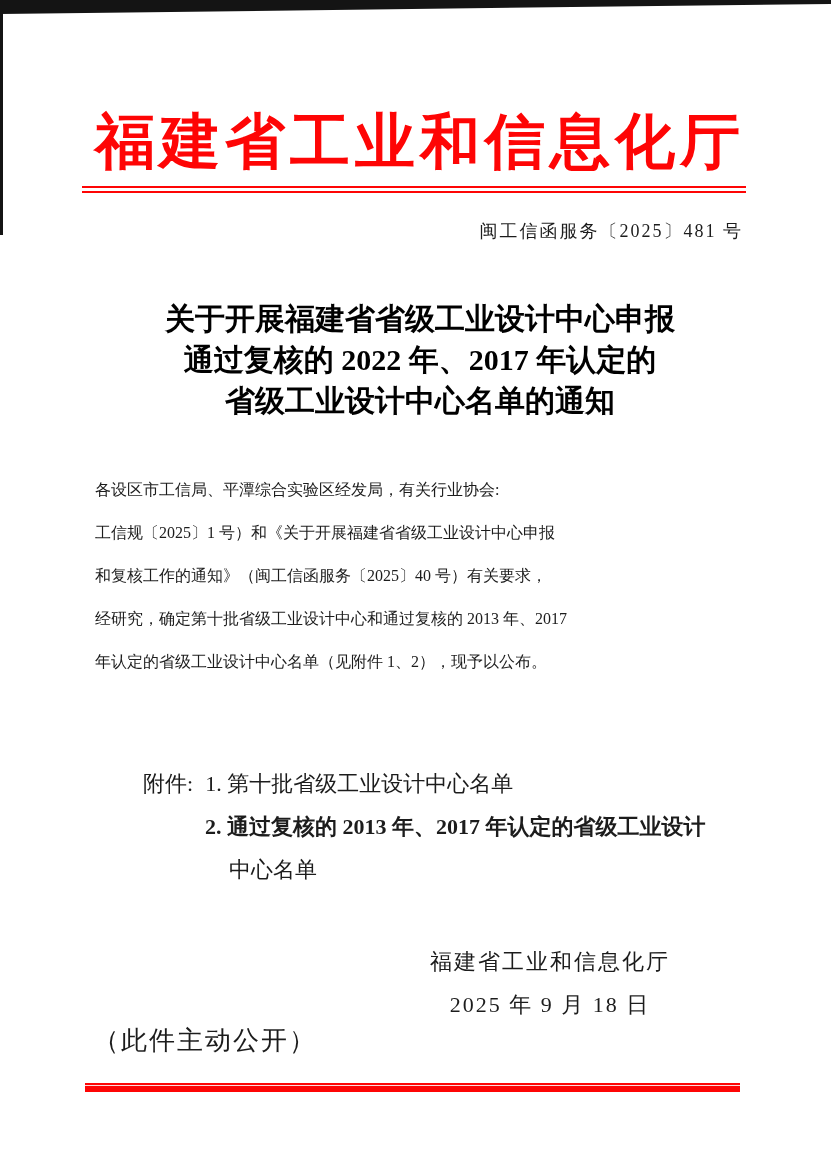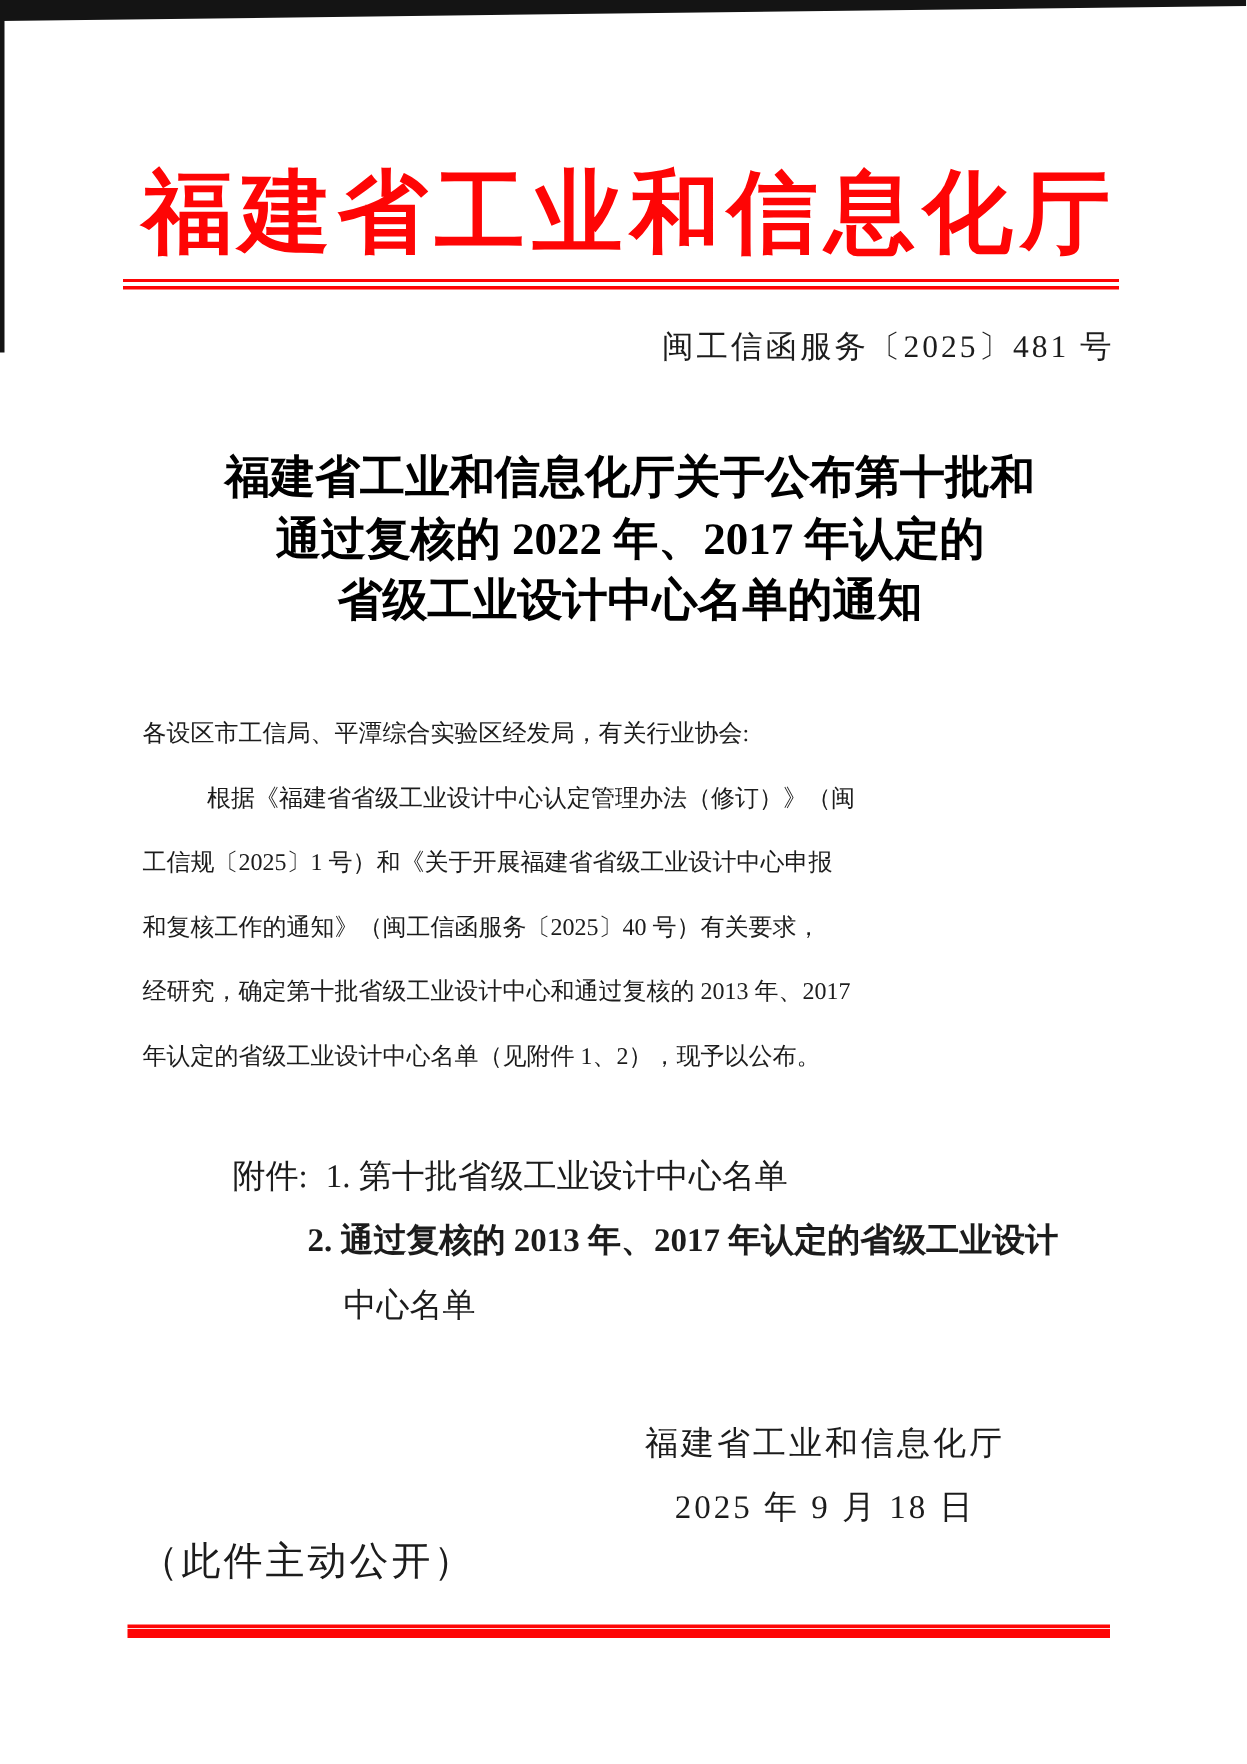--- a/index.html
+++ b/index.html
@@ -31,39 +31,39 @@
     font-size: 60px; font-weight: bold; line-height: 76px;
     color: var(--red); letter-spacing: 5px;
   }
   .header-rule {
     position: absolute; top: 186px; left: 82px; width: 664px; height: 7px;
     background: linear-gradient(to bottom,
       var(--red) 0 2px, #ffffff 2px 5px, var(--red) 5px 7px);
   }
   .doc-number {
     position: absolute; top: 216px; left: 95px; width: 648px;
-    text-align: right; font-size: 21px; line-height: 30px;
+    text-align: right; font-size: 18px; line-height: 30px;
     letter-spacing: 2px; white-space: nowrap;
   }
   .notice-title {
     position: absolute; top: 298px; left: 90px; width: 660px;
     text-align: center; font-weight: bold; color: #000000;
     font-size: 30px; line-height: 41px;
   }
   .body-block {
     position: absolute; top: 468px; left: 95px; width: 655px;
     font-size: 16px; line-height: 43px;
   }
   .body-line { white-space: nowrap; }
   .indent { text-indent: 43px; }
   .attachments {
     position: absolute; top: 762px; left: 95px; width: 655px;
     font-size: 22px; line-height: 43px;
   }
-  .att-line-1 { margin-left: 60px; white-space: nowrap; font-family: Liberation Serif, serif; }
+  .att-line-1 { margin-left: 48px; white-space: nowrap; font-family: Liberation Serif, serif; }
   .att-item-gap { margin-left: 12px; }
   .att-line-2 { margin-left: 110px; white-space: nowrap; font-weight: bold; }
   .att-line-3 { margin-left: 134px; white-space: nowrap; }
   .signature-block {
     position: absolute; top: 940px; left: 380px; width: 340px;
     text-align: center; font-size: 22px; line-height: 43px;
     letter-spacing: 2px;
   }
   .disclosure-note {
     position: absolute; top: 1026px; left: 93px;
@@ -83,28 +83,27 @@
   <div class="scan-top"></div>
   <div class="scan-left"></div>
 
   <div class="agency-name">福建省工业和信息化厅</div>
 
   <div class="header-rule"></div>
 
   <div class="doc-number">闽工信函服务〔2025〕481 号</div>
 
   <div class="notice-title">
-    <div>福建省工业和信息化厅关于公布第十批和</div>
+    <div>关于开展福建省省级工业设计中心申报</div>
     <div>通过复核的 2022 年、2017 年认定的</div>
     <div>省级工业设计中心名单的通知</div>
   </div>
 
   <div class="body-block">
     <div class="body-line">各设区市工信局、平潭综合实验区经发局，有关行业协会:</div>
-    <div class="body-line indent">根据《福建省省级工业设计中心认定管理办法（修订）》（闽</div>
     <div class="body-line">工信规〔2025〕1 号）和《关于开展福建省省级工业设计中心申报</div>
     <div class="body-line">和复核工作的通知》（闽工信函服务〔2025〕40 号）有关要求，</div>
     <div class="body-line">经研究，确定第十批省级工业设计中心和通过复核的 2013 年、2017</div>
     <div class="body-line">年认定的省级工业设计中心名单（见附件 1、2），现予以公布。</div>
   </div>
 
   <div class="attachments">
     <div class="att-line-1">
       <span>附件:</span><span class="att-item-gap">1. 第十批省级工业设计中心名单</span>
     </div>

